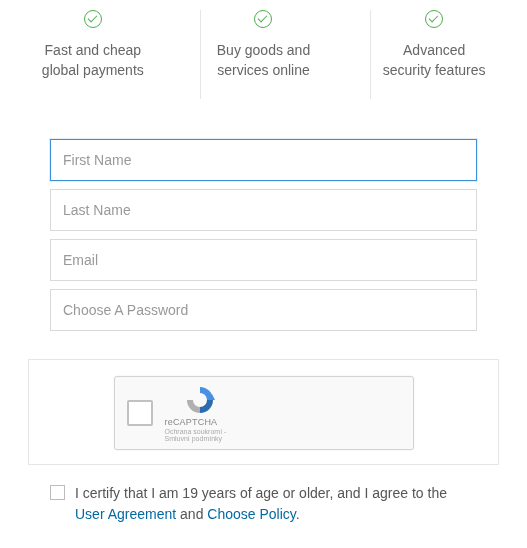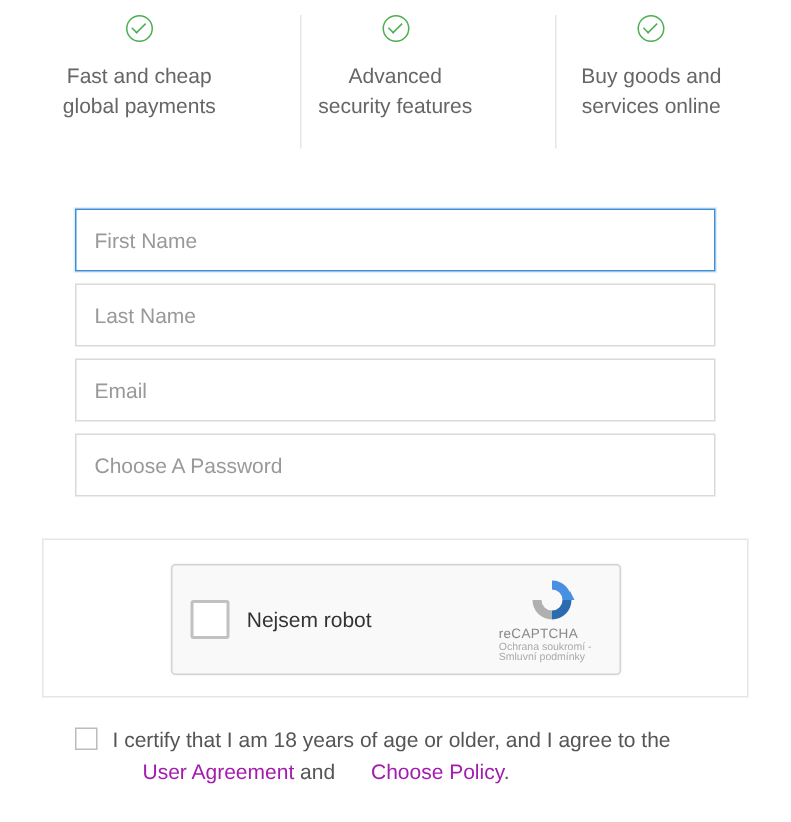--- a/index.html
+++ b/index.html
@@ -5,21 +5,21 @@
   * { box-sizing: border-box; margin: 0; padding: 0; }
   body {
     font-family: Arial, Helvetica, sans-serif;
     background: #ffffff;
     width: 527px;
     padding: 10px 0 20px 0;
     color: #333;
   }
   .features {
     display: flex;
-    justify-content: flex-start;
+    justify-content: flex-end;
     padding: 0 30px 0 30px;
     gap: 44px;
   }
   .feature {
     flex: 1;
     text-align: center;
     padding: 0 10px 18px 10px;
     position: relative;
   }
   .feature + .feature {
@@ -138,69 +138,67 @@
     background: #fff;
     margin: 2px 10px 0 0;
     flex-shrink: 0;
   }
   .consent-text {
     font-size: 14px;
     color: #555;
     line-height: 1.5;
   }
   .consent-text a {
-    color: #a21caf;
+    color: #0369a1;
     text-decoration: none;
-    margin-left: 20px;
   }
 </style>
 </head>
 <body>
 
 <div class="features">
   <div class="feature">
     <div class="check-icon"></div>
     <div class="feature-text">Fast and cheap global payments</div>
   </div>
   <div class="feature">
     <div class="check-icon"></div>
-    <div class="feature-text">Advanced security features</div>
+    <div class="feature-text">Buy goods and services online</div>
   </div>
   <div class="feature">
     <div class="check-icon"></div>
-    <div class="feature-text">Buy goods and services online</div>
+    <div class="feature-text">Advanced security features</div>
   </div>
 </div>
 
 <div class="form-wrap">
   <input class="input focused" type="text" placeholder="First Name" style="">
   <input class="input" type="text" placeholder="Last Name" style="">
   <input class="input" type="text" placeholder="Email" style="">
   <input class="input" type="password" placeholder="Choose A Password" style="">
 
   <div class="captcha-outer">
     <div class="captcha-box">
       <div class="captcha-check"></div>
-      <div class="captcha-text">Nejsem robot</div>
       <div class="captcha-right">
         <div class="recaptcha-logo">
           <svg viewBox="0 0 32 32">
             <path d="M16 3 A13 13 0 0 1 29 16 L23 16 A7 7 0 0 0 16 9 Z" fill="#4a90e2"></path>
             <path d="M29 16 A13 13 0 0 1 16 29 L16 23 A7 7 0 0 0 23 16 Z" fill="#2b6cb0"></path>
             <path d="M16 29 A13 13 0 0 1 3 16 L9 16 A7 7 0 0 0 16 23 Z" fill="#b0b0b0"></path>
             <polygon points="28,10 31,16 25,16" fill="#4a90e2"></polygon>
           </svg>
         </div>
         <div class="recaptcha-label">reCAPTCHA</div>
         <div class="recaptcha-sub">Ochrana soukromí - Smluvní podmínky</div>
       </div>
     </div>
   </div>
 
   <div class="consent-row">
     <div class="consent-check"></div>
     <div class="consent-text">
-      <span>I certify that I am 18 years of age or older, and I agree to the </span><a href="#">User Agreement</a><span> and </span><a href="#">Choose Policy</a><span>.</span>
+      <span>I certify that I am 19 years of age or older, and I agree to the </span><a href="#">User Agreement</a><span> and </span><a href="#">Choose Policy</a><span>.</span>
     </div>
   </div>
 
   
 </div>
 
 </body></html>

